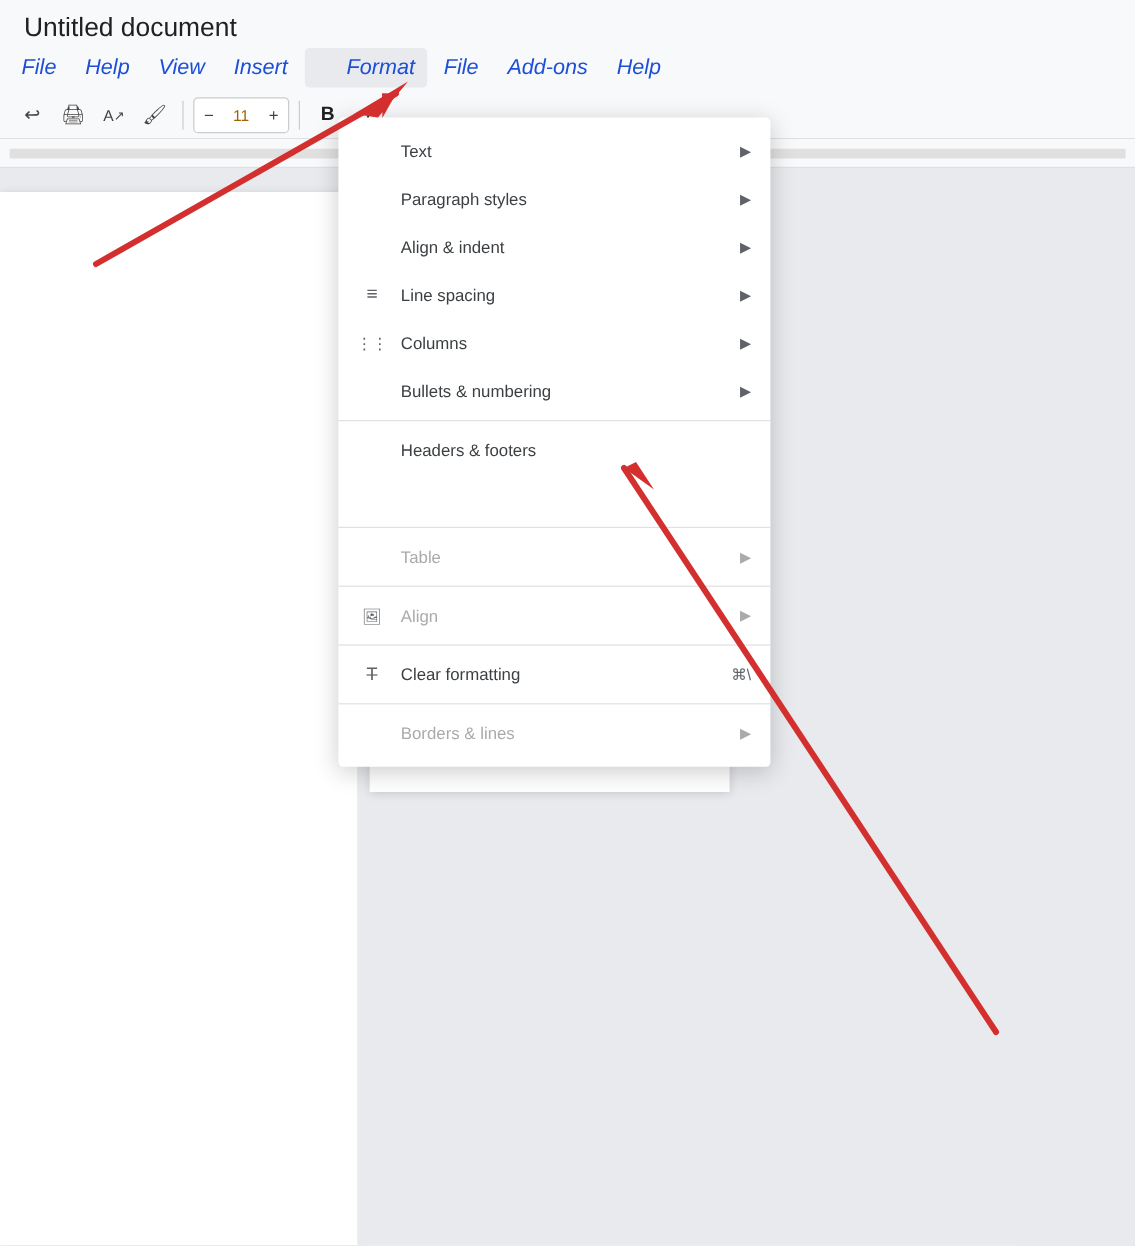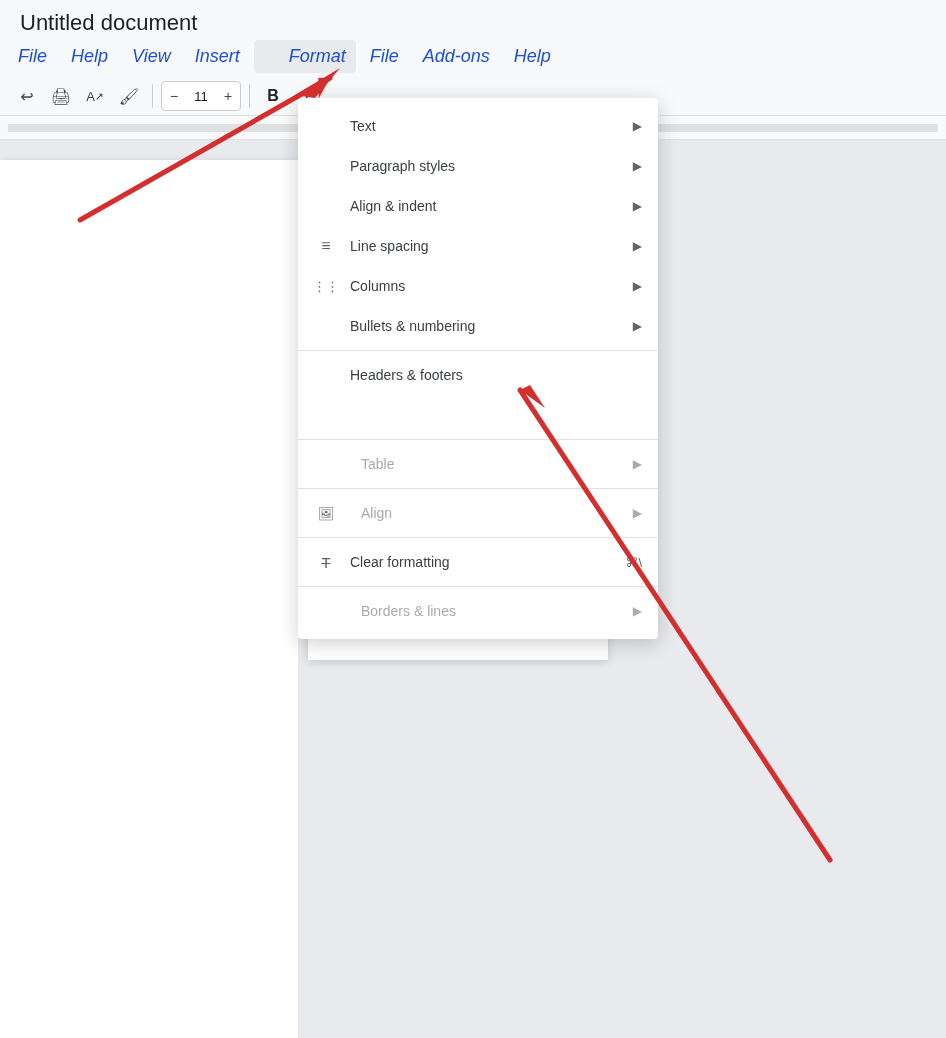--- a/index.html
+++ b/index.html
@@ -93,21 +93,21 @@
       color: #444;
       font-size: 14px;
       background: transparent;
       border: none;
     }
 
     .font-size-val {
       width: 30px;
       text-align: center;
       font-size: 13px;
-      color: #0f172a;
+      color: #a16207;
     }
 
     .bold-btn {
       font-weight: bold;
       font-size: 16px;
       color: #202124;
     }
 
     .italic-btn {
       font-style: italic;
@@ -157,21 +157,21 @@
       display: inline-block;
       width: 2px;
       height: 18px;
       background: #000;
       vertical-align: middle;
     }
 
     .dropdown-menu {
       position: absolute;
       top: 98px;
-      left: 298px;
+      left: 282px;
       width: 360px;
       background: white;
       border-radius: 4px;
       box-shadow: 0 4px 20px rgba(0,0,0,0.2);
       padding: 8px 0;
       z-index: 200;
       pointer-events: all;
     }
 
     .dropdown-item {
@@ -181,21 +181,20 @@
       cursor: pointer;
       font-size: 14px;
       color: #3c4043;
       position: relative;
       min-height: 40px;
     }
 
     .dropdown-item.disabled {
       color: #aaa;
       cursor: default;
-      gap: 11px;
     }
 
     .dropdown-item-icon {
       width: 24px;
       height: 24px;
       margin-right: 12px;
       display: flex;
       align-items: center;
       justify-content: center;
       font-size: 14px;

